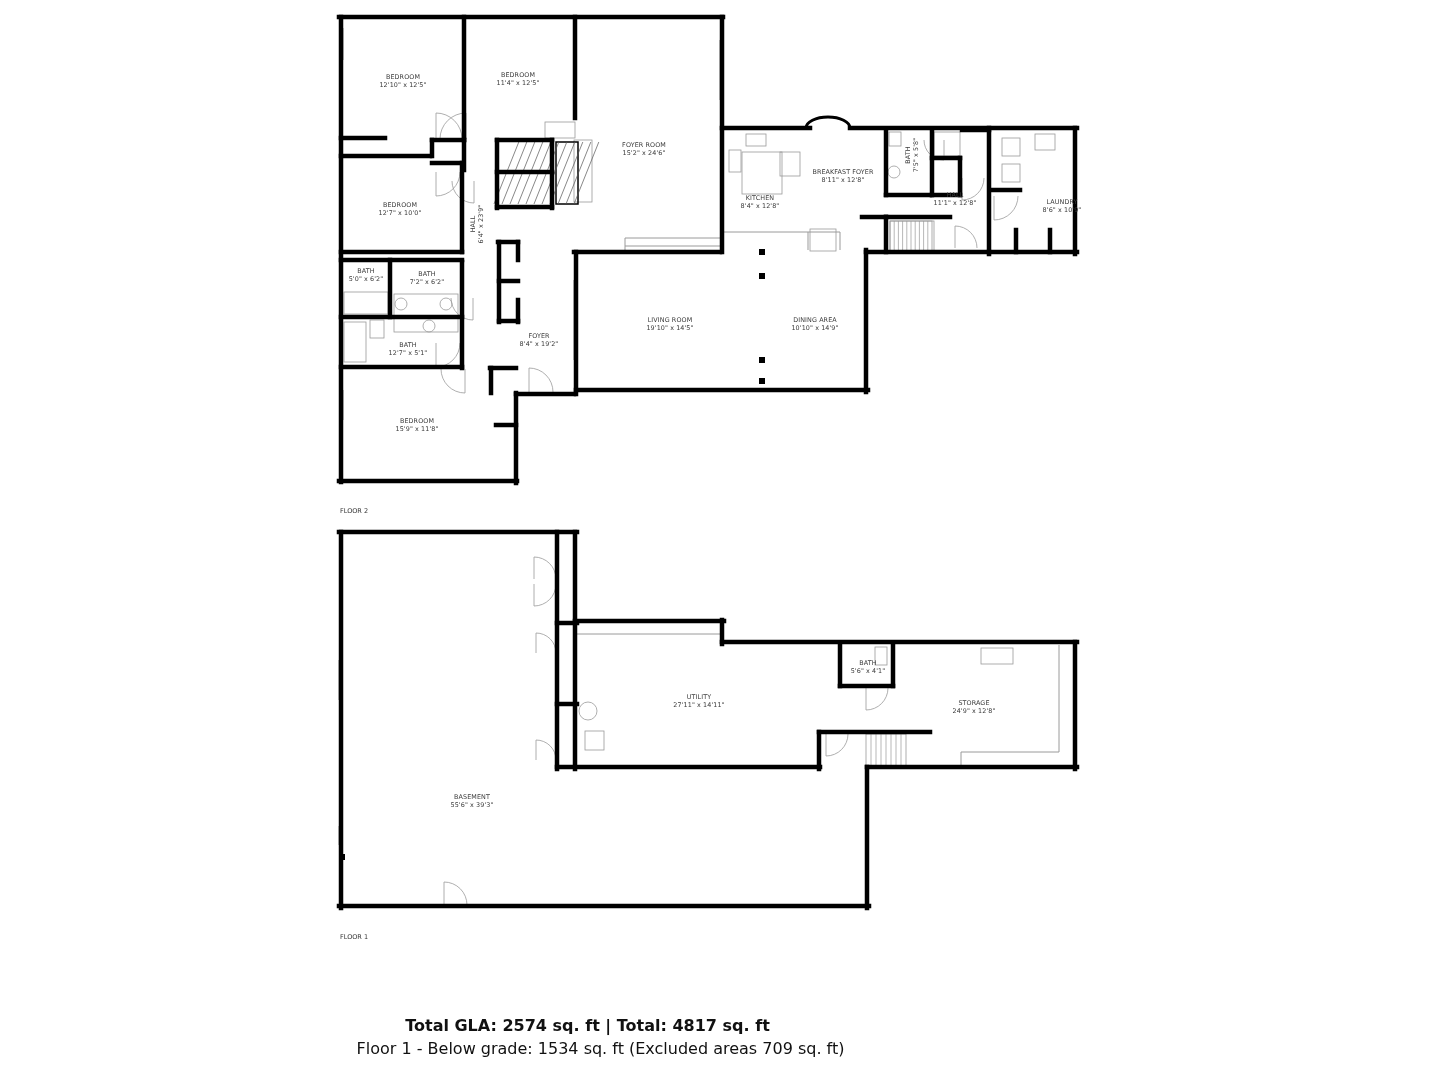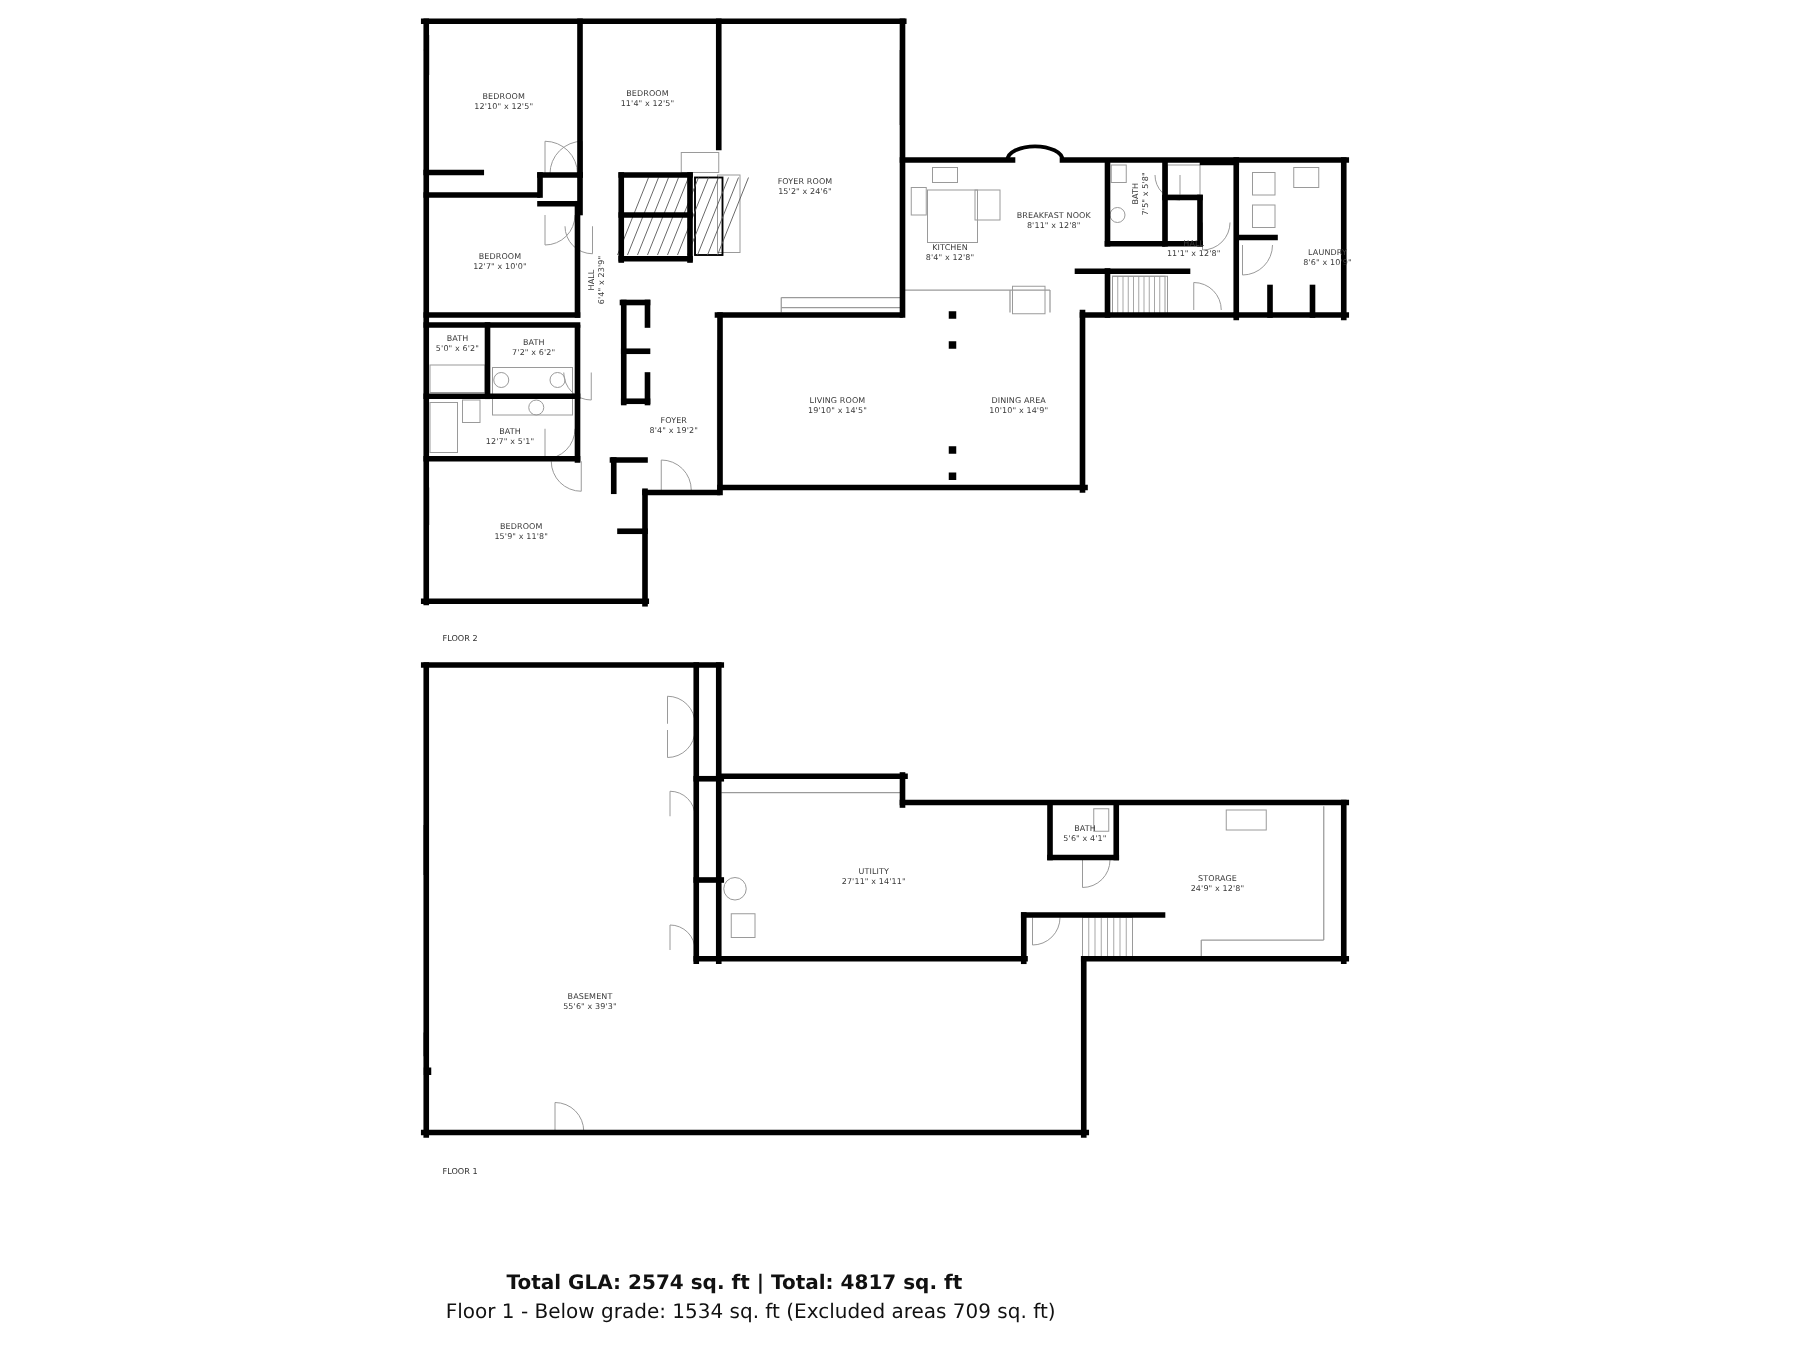--- a/index.html
+++ b/index.html
@@ -1,21 +1,21 @@
 <!DOCTYPE html>
 <html><head>
 <meta charset="utf-8">
 <style>
   html, body { margin:0; padding:0; background:#ffffff; }
   body { width:1442px; height:1080px; position:relative; overflow:hidden; font-family:"DejaVu Sans", sans-serif; }
   #plan { position:absolute; left:0; top:0; width:1442px; height:1080px; }
   .room-label { position:absolute; transform:translate(-50%,-50%); text-align:center; font-family:"DejaVu Sans", sans-serif; font-size:6.4px; color:#3a3a3a; line-height:8px; white-space:nowrap; letter-spacing:0.1px; }
   .room-label .nm, .room-label .dm { display:block; }
   .room-label.vert { transform:translate(-50%,-50%) rotate(-90deg); }
-  .floor-label { position:absolute; font-family:"DejaVu Sans", sans-serif; font-size:6.5px; color:#333;margin-left:14px; }
+  .floor-label { position:absolute; font-family:"DejaVu Sans", sans-serif; font-size:6.5px; color:#333; }
   .summary { position:absolute; left:0; width:1175px; text-align:center; font-family:"DejaVu Sans", sans-serif; color:#111; }
   .summary.l1 { top:1016px; font-size:16px; font-weight:bold; }
   .summary.l2 { top:1039px; font-size:16px;margin-left:13px; }
   .summary.l3 { top:1104px; font-size:16px;margin-top:48px; }
 </style>
 </head>
 <body>
 
 <svg id="plan" viewBox="0 0 1442 1080" xmlns="http://www.w3.org/2000/svg">
   <g id="f2-thin">
@@ -241,21 +241,21 @@
     </div>
     <div class="room-label vert" style="left: 477px; top: 224px;">
       <span class="nm">HALL</span>
       <span class="dm">6'4" x 23'9"</span>
     </div>
     <div class="room-label" style="left: 760px; top: 202px;">
       <span class="nm">KITCHEN</span>
       <span class="dm">8'4" x 12'8"</span>
     </div>
     <div class="room-label" style="left: 843px; top: 176px;">
-      <span class="nm">BREAKFAST NOOK</span>
+      <span class="nm">BREAKFAST FOYER</span>
       <span class="dm">8'11" x 12'8"</span>
     </div>
     <div class="room-label vert" style="left: 912px; top: 155px;">
       <span class="nm">BATH</span>
       <span class="dm">7'5" x 5'8"</span>
     </div>
     <div class="room-label" style="left: 955px; top: 199px;">
       <span class="nm">HALL</span>
       <span class="dm">11'1" x 12'8"</span>
     </div>

